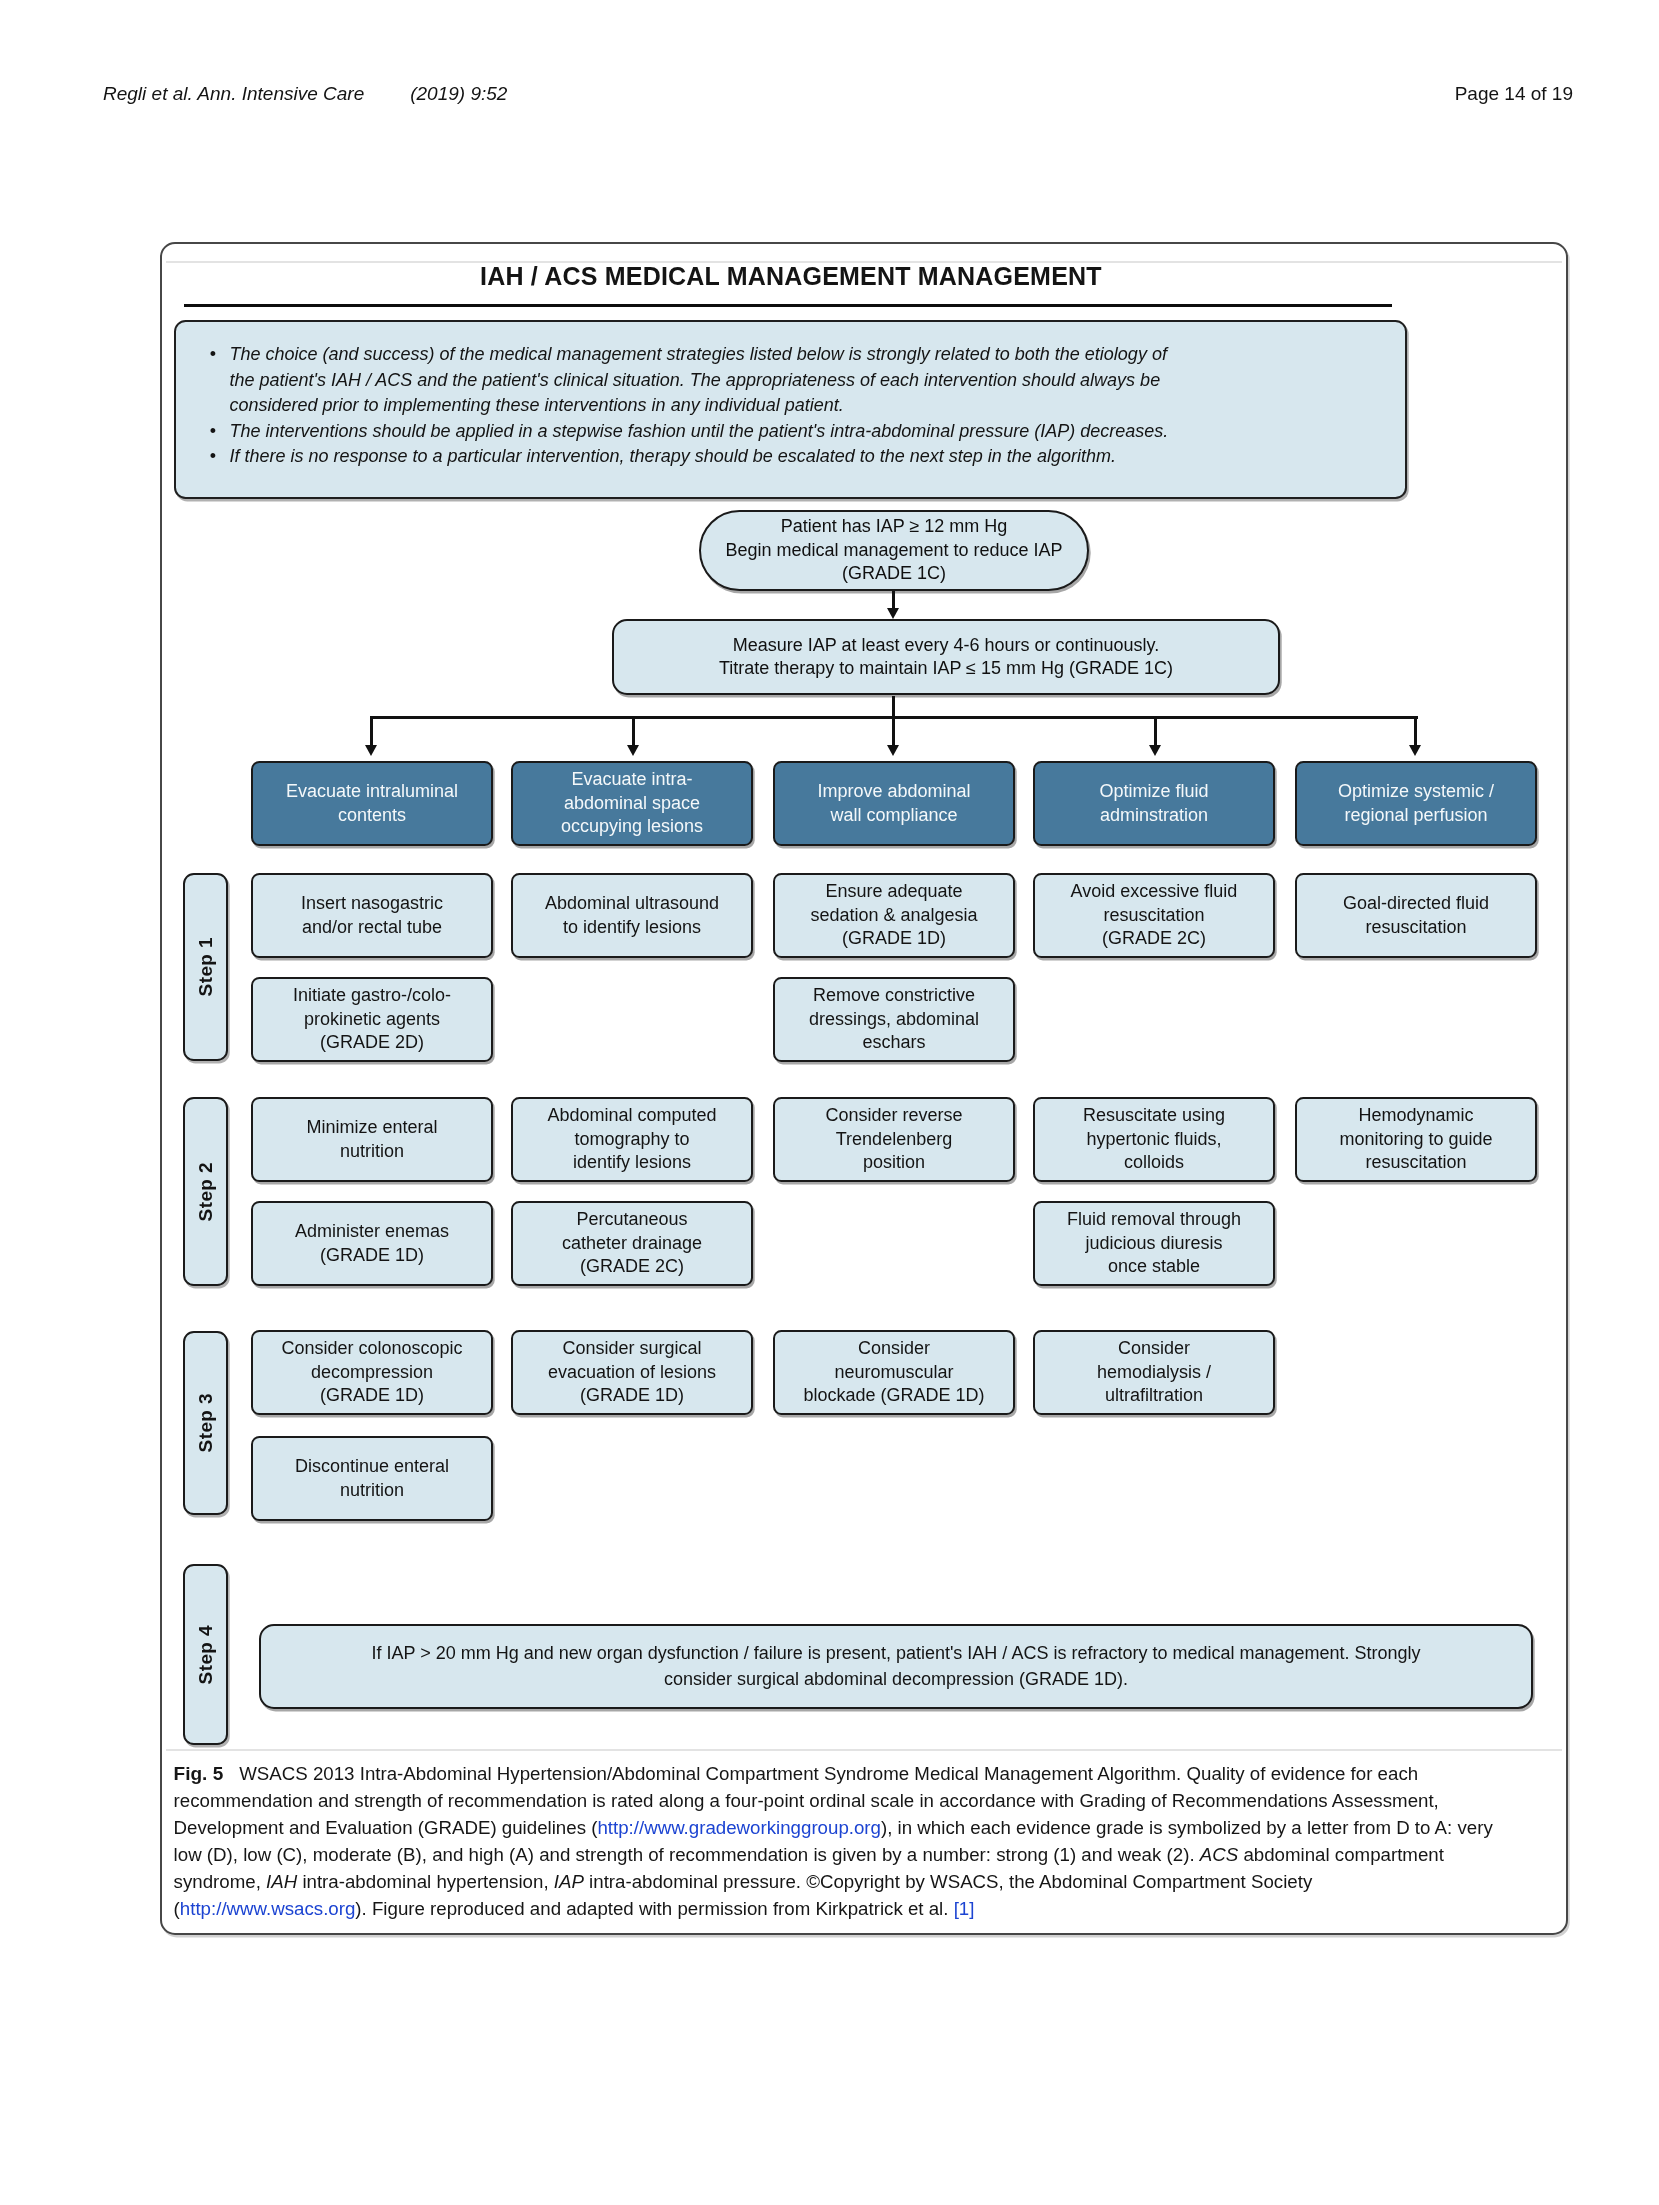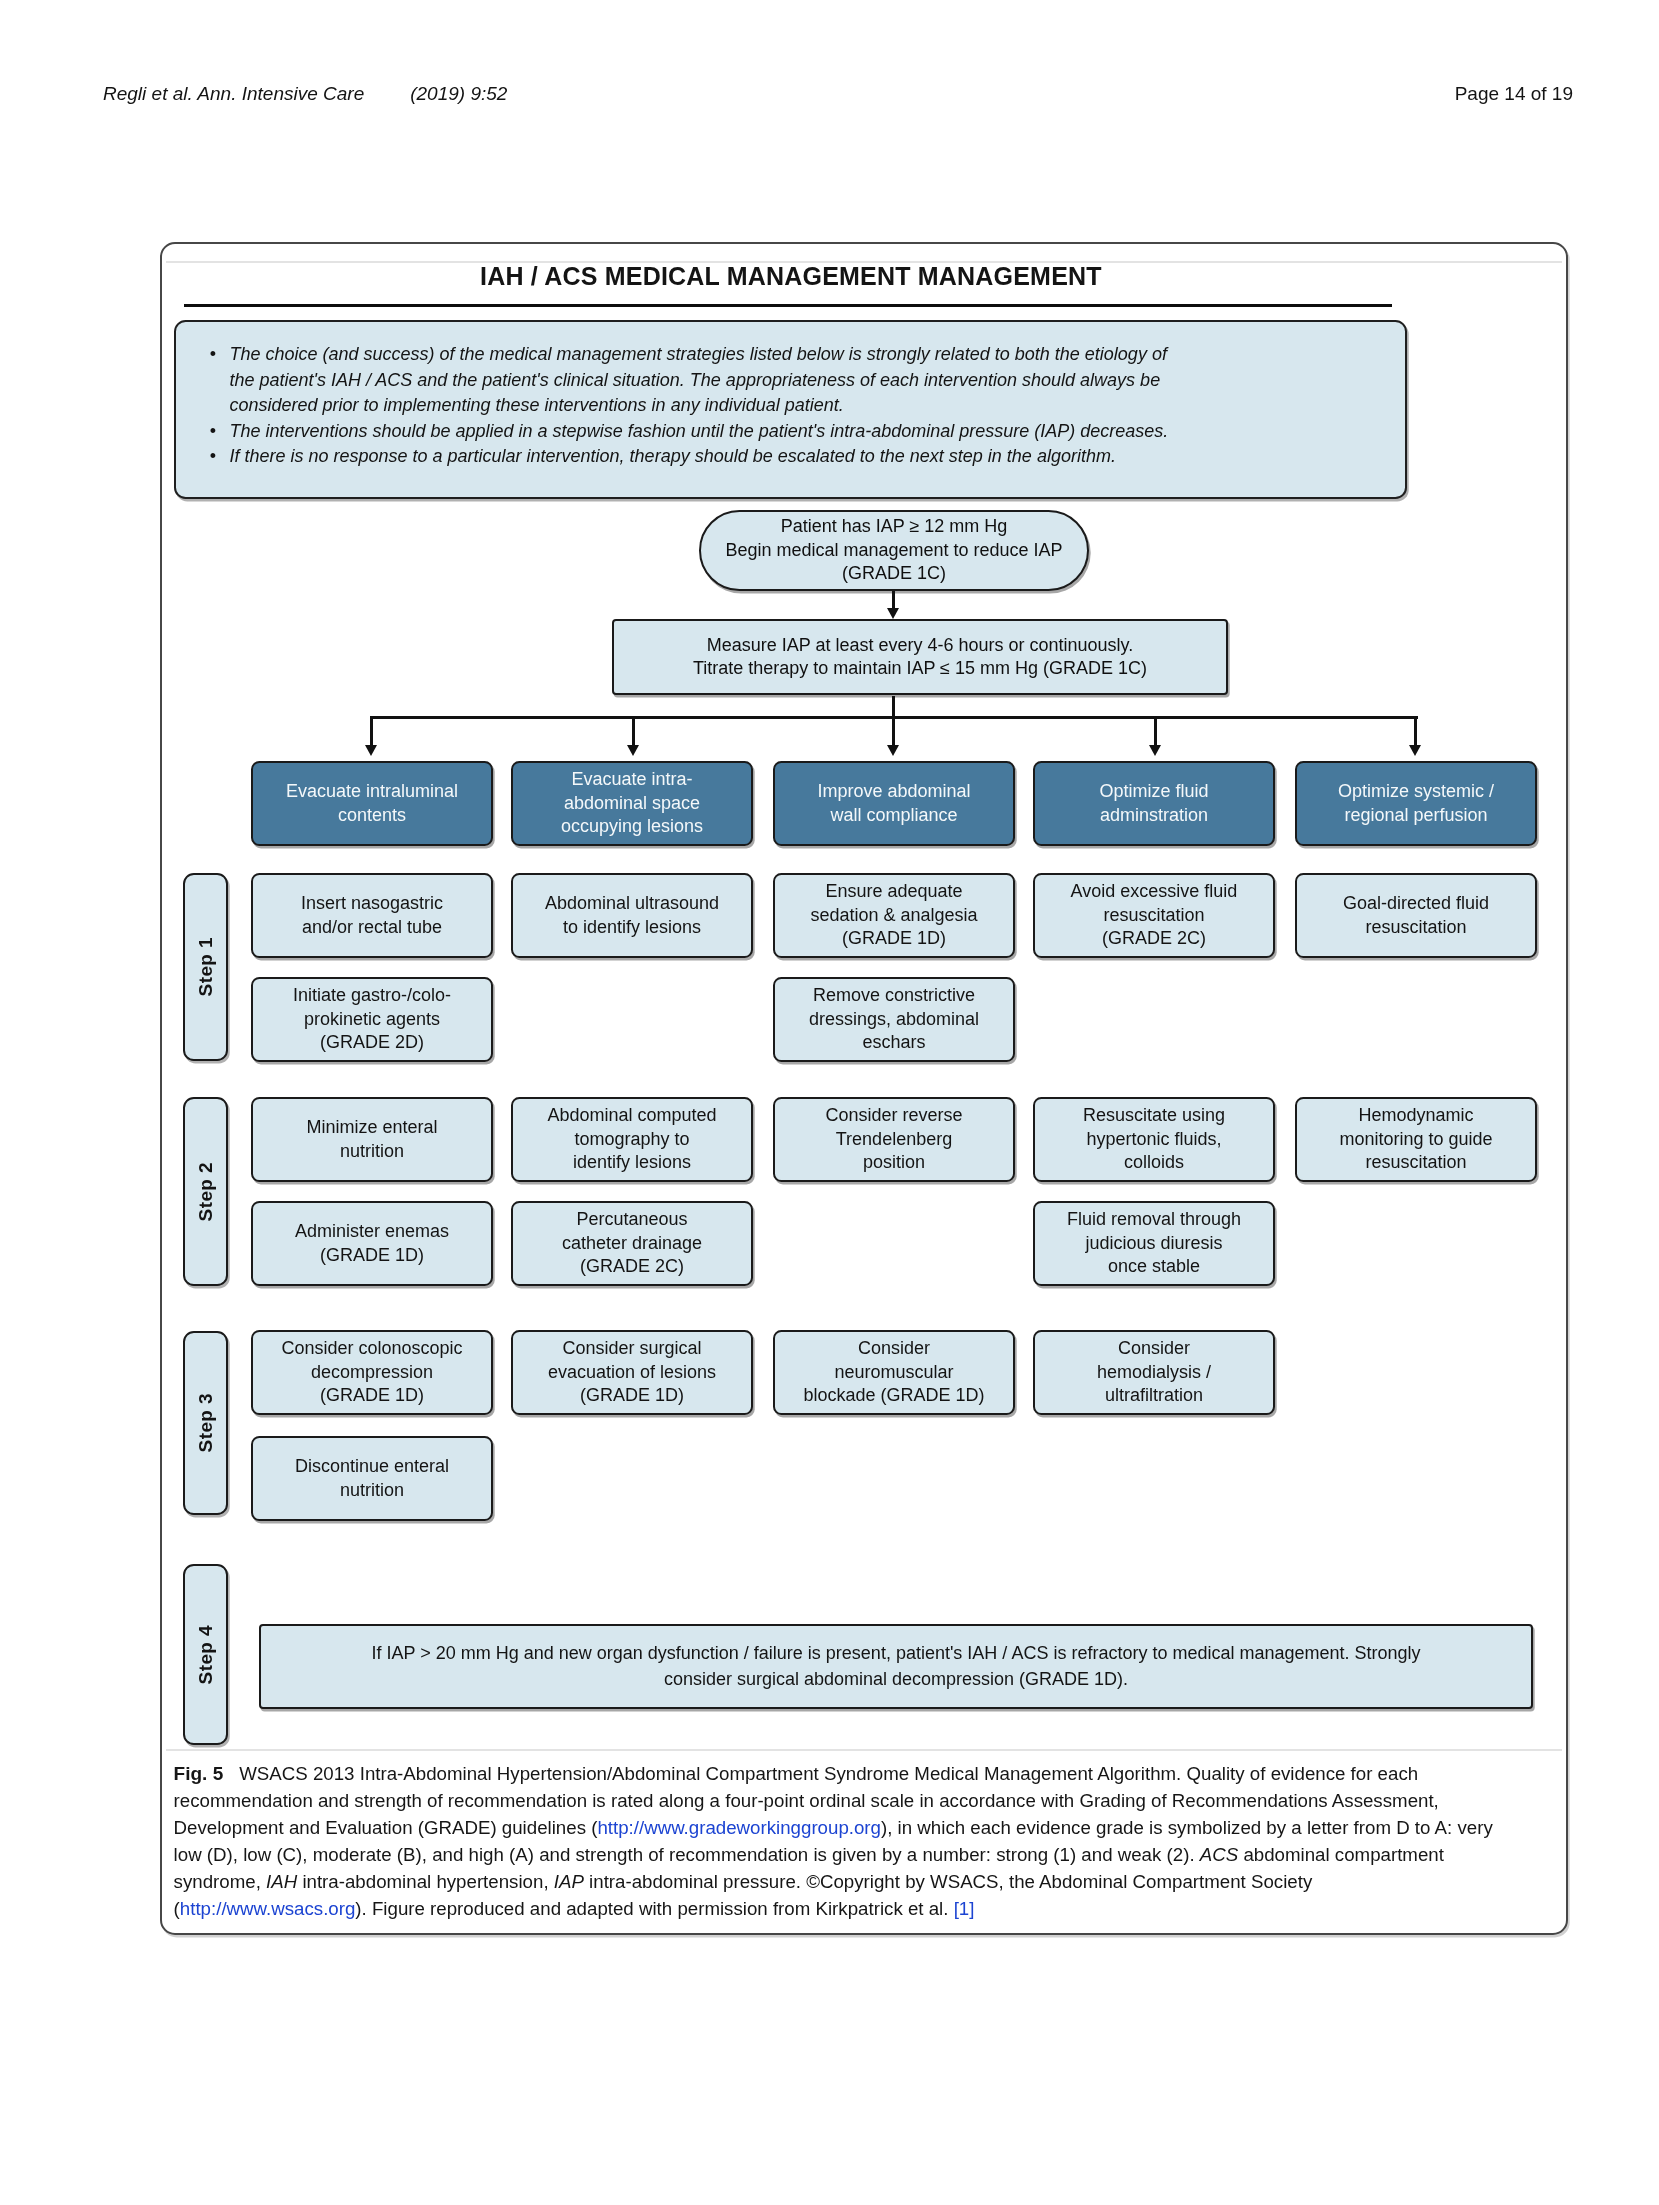--- a/index.html
+++ b/index.html
@@ -31,21 +31,21 @@
          padding:20px 28px 0 25px;box-shadow:1.7px 2.5px 0 rgba(60,60,60,0.4);}
   .notes li{list-style:none;position:relative;padding-left:28px;font-style:italic;
             font-size:18px;line-height:1.42;white-space:pre-line;}
   .notes li::before{content:"\2022";position:absolute;left:8.3px;font-style:normal;}
 
   .node{position:absolute;background:var(--light-blue);border:2.1px solid #1a1a1a;
         display:flex;align-items:center;justify-content:center;text-align:center;
         white-space:pre-line;font-size:18px;line-height:1.3;color:#101010;
         box-shadow:1.7px 2.5px 0 rgba(60,60,60,0.45);padding:3.3px 8.3px;}
   .pill{left:537px;top:266px;width:390px;height:81px;border-radius:41px;}
-  .measure{left:450px;top:375px;width:616px;height:76px;border-radius:4px;}
+  .measure{left:450px;top:375px;width:668px;height:76px;border-radius:15px;}
 
   .box{position:absolute;width:242px;height:85px;background:var(--light-blue);
        border:2.1px solid #1a1a1a;border-radius:8.3px;display:flex;align-items:center;
        justify-content:center;text-align:center;white-space:pre-line;font-size:18px;
        line-height:1.3;padding:3.3px 6.6px;box-shadow:1.7px 2.5px 0 rgba(60,60,60,0.45);}
   .hdr{background:var(--header-blue);color:#f4f8fa;}
 
   .c0{left:89px}.c1{left:349px}.c2{left:611px}.c3{left:871px}.c4{left:1133px}
   .rowhdr{top:517px}
   .s1r1{top:629px}.s1r2{top:733px}
@@ -56,21 +56,21 @@
               border:2.1px solid #1a1a1a;border-radius:10.8px;display:flex;align-items:center;
               justify-content:center;box-shadow:1.7px 2.5px 0 rgba(60,60,60,0.4);}
   .step-label span{writing-mode:vertical-rl;transform:rotate(180deg);font-weight:bold;
                    font-size:19px;letter-spacing:0.4px;}
   .sl1{top:629px;height:188px}
   .sl2{top:853px;height:189px}
   .sl3{top:1087px;height:184px}
   .sl4{top:1320px;height:181px}
 
   .step4-box{position:absolute;left:97px;top:1380px;width:1274px;height:85px;
-             background:var(--light-blue);border:2.1px solid #1a1a1a;border-radius:4px;
+             background:var(--light-blue);border:2.1px solid #1a1a1a;border-radius:15px;
              display:flex;align-items:center;justify-content:center;text-align:center;
              white-space:pre-line;font-size:18px;line-height:1.4;
              box-shadow:1.7px 2.5px 0 rgba(60,60,60,0.45);padding:3.3px 16.6px;}
 
   .vline{position:absolute;width:2.5px;background:var(--line);}
   .hline{position:absolute;height:2.5px;background:var(--line);}
   .ah{position:absolute;width:0;height:0;border-left:6.6px solid transparent;
       border-right:6.6px solid transparent;border-top:11.6px solid var(--line);}
 
   .caption{position:absolute;top:1516px;left:11.6px;width:1321px;font-size:18.7px;

